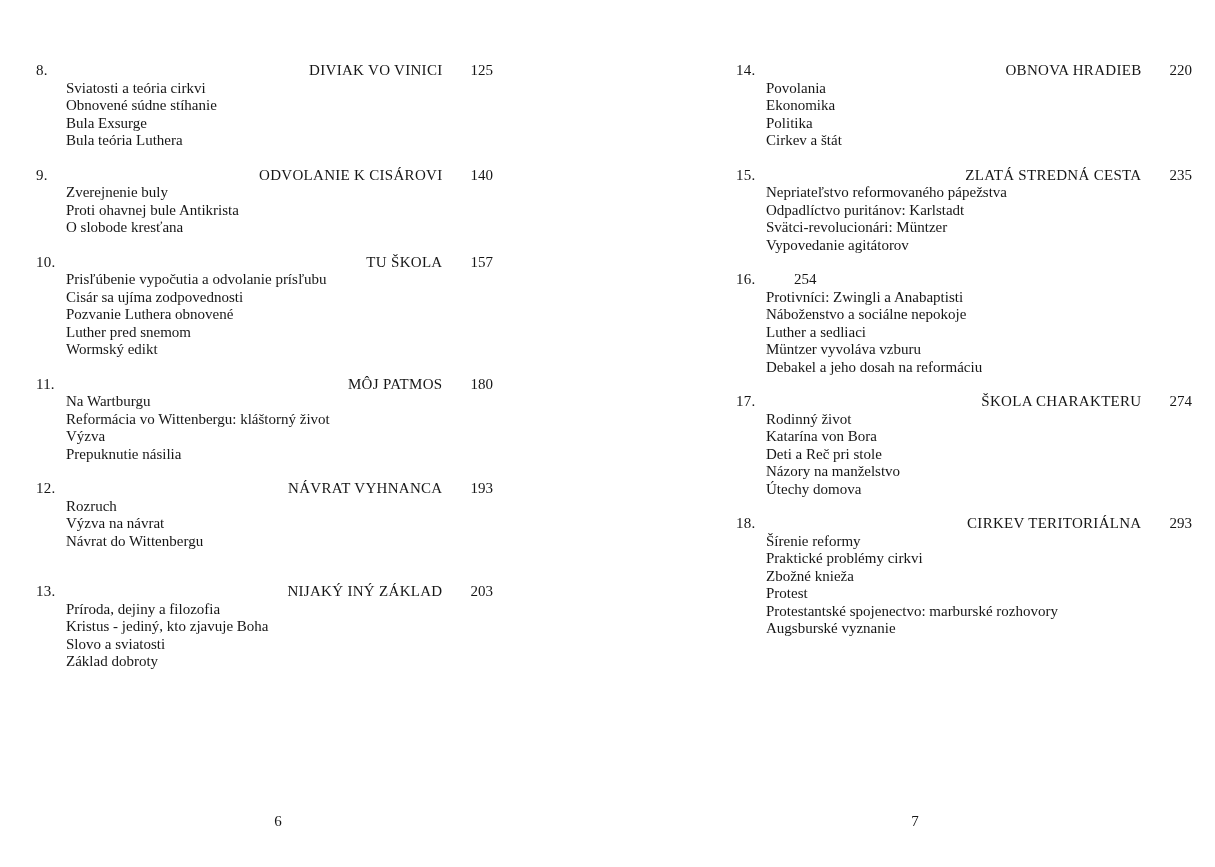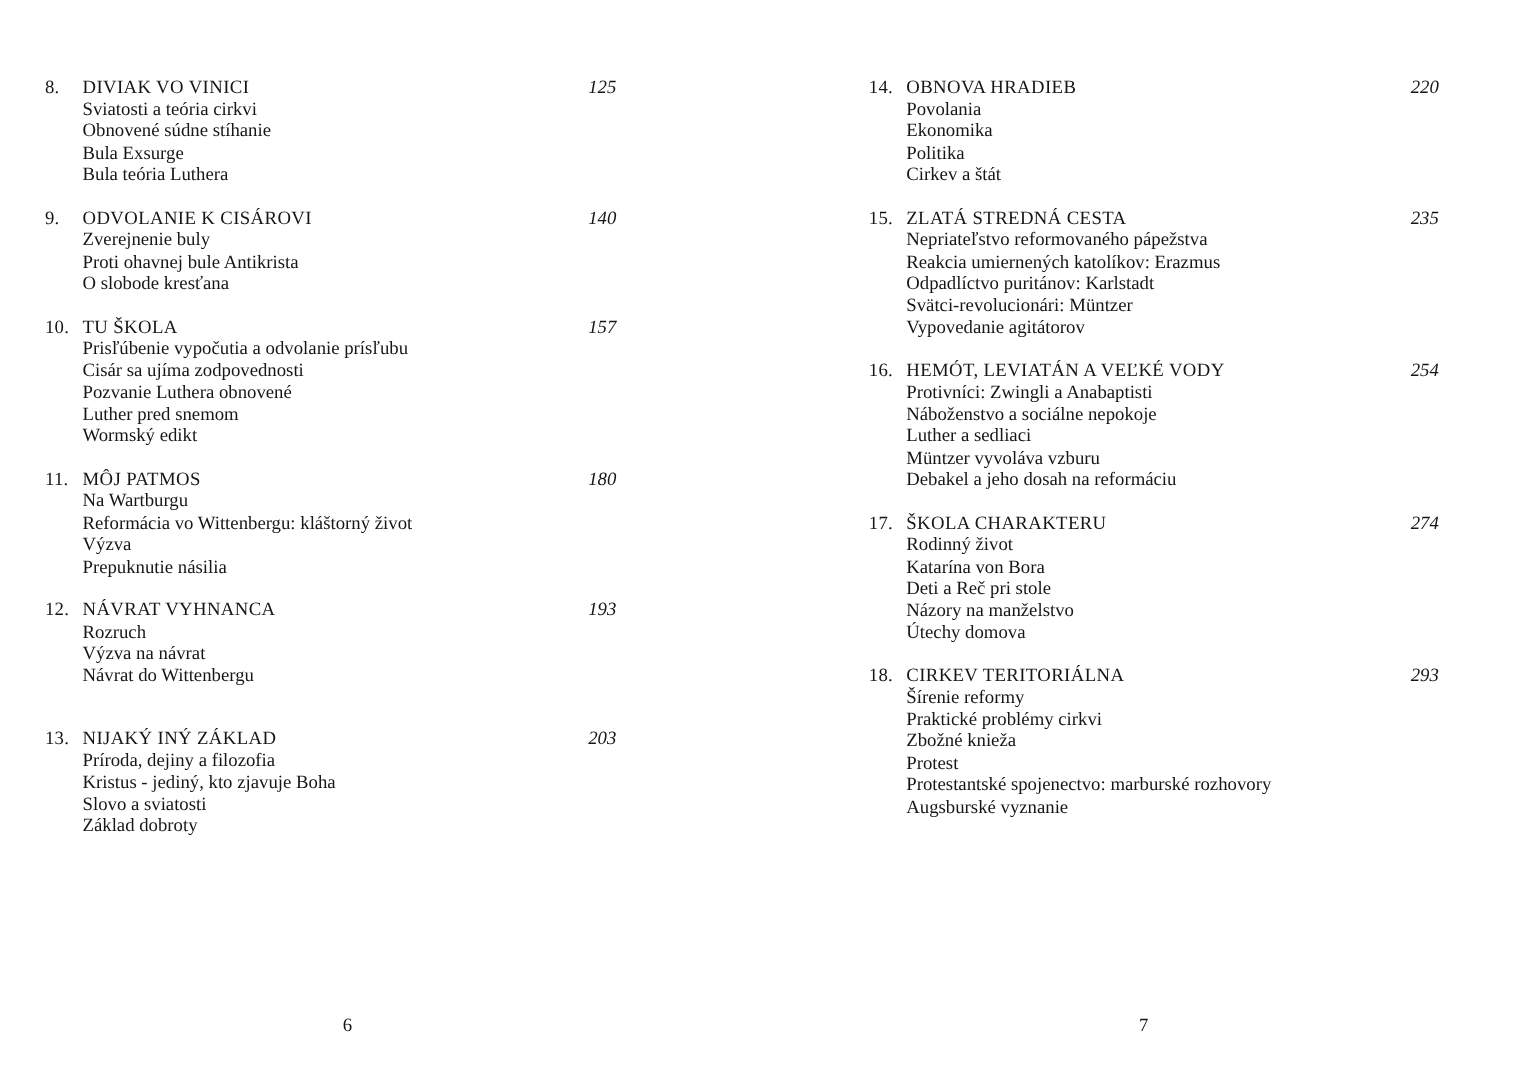--- a/index.html
+++ b/index.html
@@ -15,42 +15,42 @@
     font-family: "Liberation Serif", "DejaVu Serif", serif;
     font-size: 15px;
     color: #161616;
     overflow: hidden;
   }
   .page {
     position: absolute;
     top: 62px;
   }
   .page.left  { left: 36px;  width: 457px; }
-  .page.right { left: 695px; width: 456px; }
+  .page.right { left: 736px; width: 456px; }
 
   .entry { margin-bottom: 17px; }
   .entry.extra-gap { padding-top: 16px; }
 
   .entry-head {
     display: flex;
     align-items: baseline;
     line-height: 17.5px;
   }
   .num {
     flex: 0 0 30px;
     letter-spacing: 0.2px;
   }
   .title {
     flex: 1 1 auto;
     letter-spacing: 0.3px;
+    text-align: right;
   }
   .pageno {
     flex: 0 0 auto;
-    margin-left: 3px;
-    font-style: italic;
+    margin-left: 28px;
   }
   .sub {
     padding-left: 30px;
     line-height: 17.5px;
   }
   .folio {
     position: absolute;
     top: 813px;
     width: 40px;
     text-align: center;
@@ -153,30 +153,28 @@
       <div class="sub">Cirkev a štát</div>
     </section>
 
     <section class="entry">
       <div class="entry-head">
         <span class="num">15.</span>
         <span class="title">ZLATÁ STREDNÁ CESTA</span>
         <span class="pageno">235</span>
       </div>
       <div class="sub">Nepriateľstvo reformovaného pápežstva</div>
-      <div class="sub">Reakcia umiernených katolíkov: Erazmus</div>
       <div class="sub">Odpadlíctvo puritánov: Karlstadt</div>
       <div class="sub">Svätci-revolucionári: Müntzer</div>
       <div class="sub">Vypovedanie agitátorov</div>
     </section>
 
     <section class="entry">
       <div class="entry-head">
         <span class="num">16.</span>
-        <span class="title">HEMÓT, LEVIATÁN A VEĽKÉ VODY</span>
         <span class="pageno">254</span>
       </div>
       <div class="sub">Protivníci: Zwingli a Anabaptisti</div>
       <div class="sub">Náboženstvo a sociálne nepokoje</div>
       <div class="sub">Luther a sedliaci</div>
       <div class="sub">Müntzer vyvoláva vzburu</div>
       <div class="sub">Debakel a jeho dosah na reformáciu</div>
     </section>
 
     <section class="entry">

